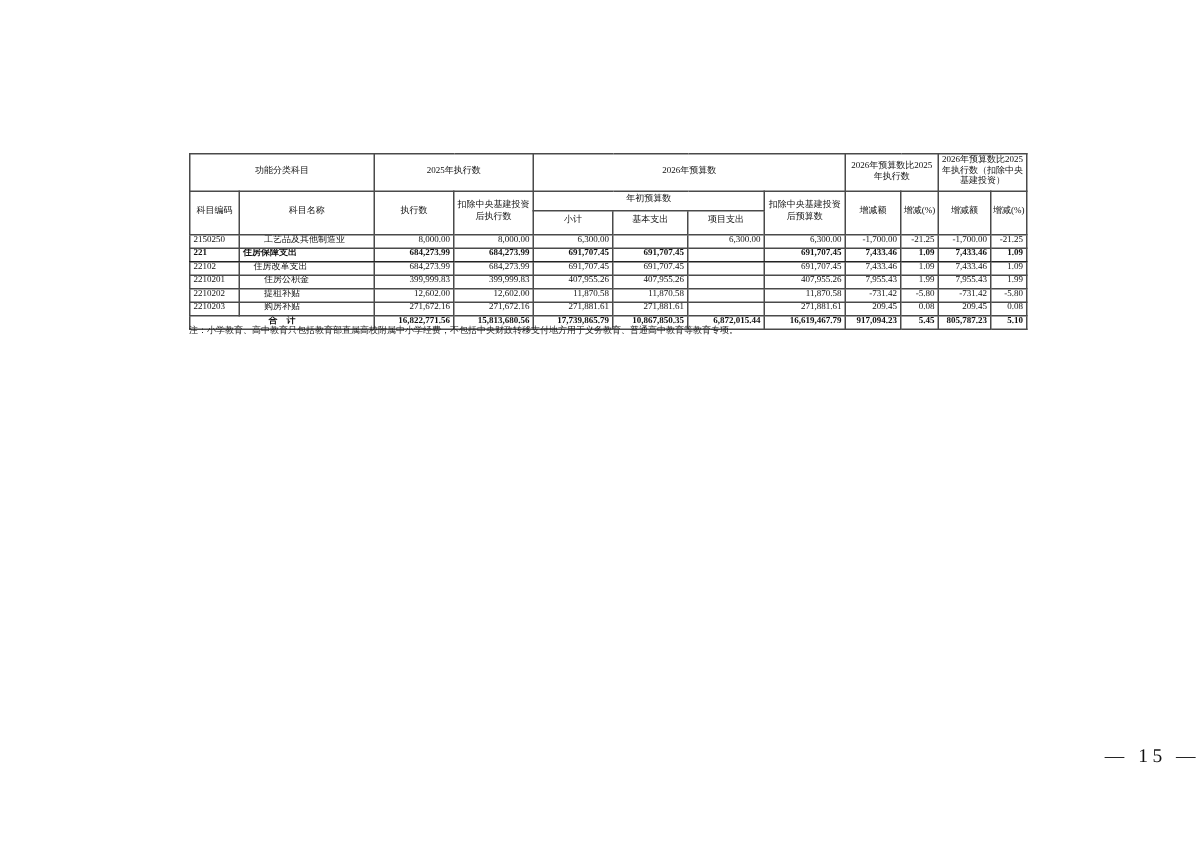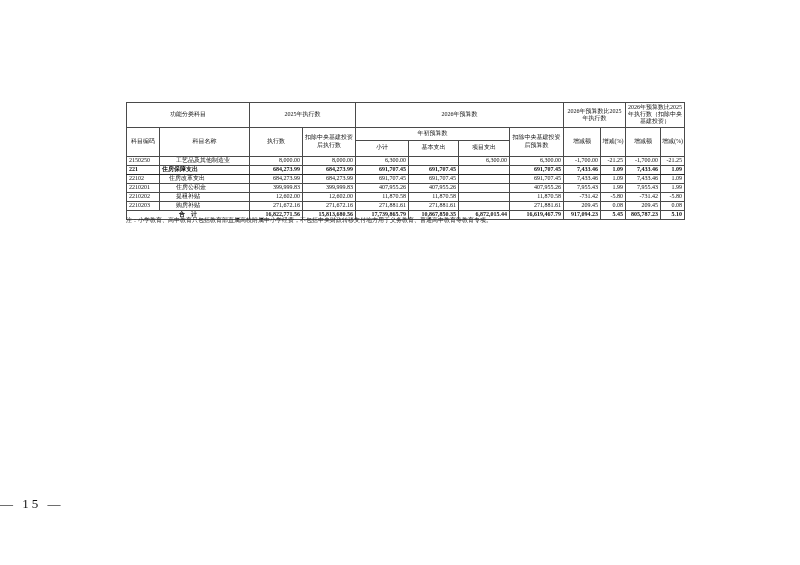--- a/index.html
+++ b/index.html
@@ -55,21 +55,21 @@
     width: 600px;
     font-size: 6px;
     color: #222222;
     white-space: nowrap;
   }
   .page-number {
     position: absolute;
     left: 0;
     top: 496px;
     width: 800px;
-    text-align: left;
+    text-align: right;
     font-size: 13px;
     letter-spacing: 3px;
     color: #111111;
   }
 </style>
 </head>
 <body>
 
 <div class="page">
 

